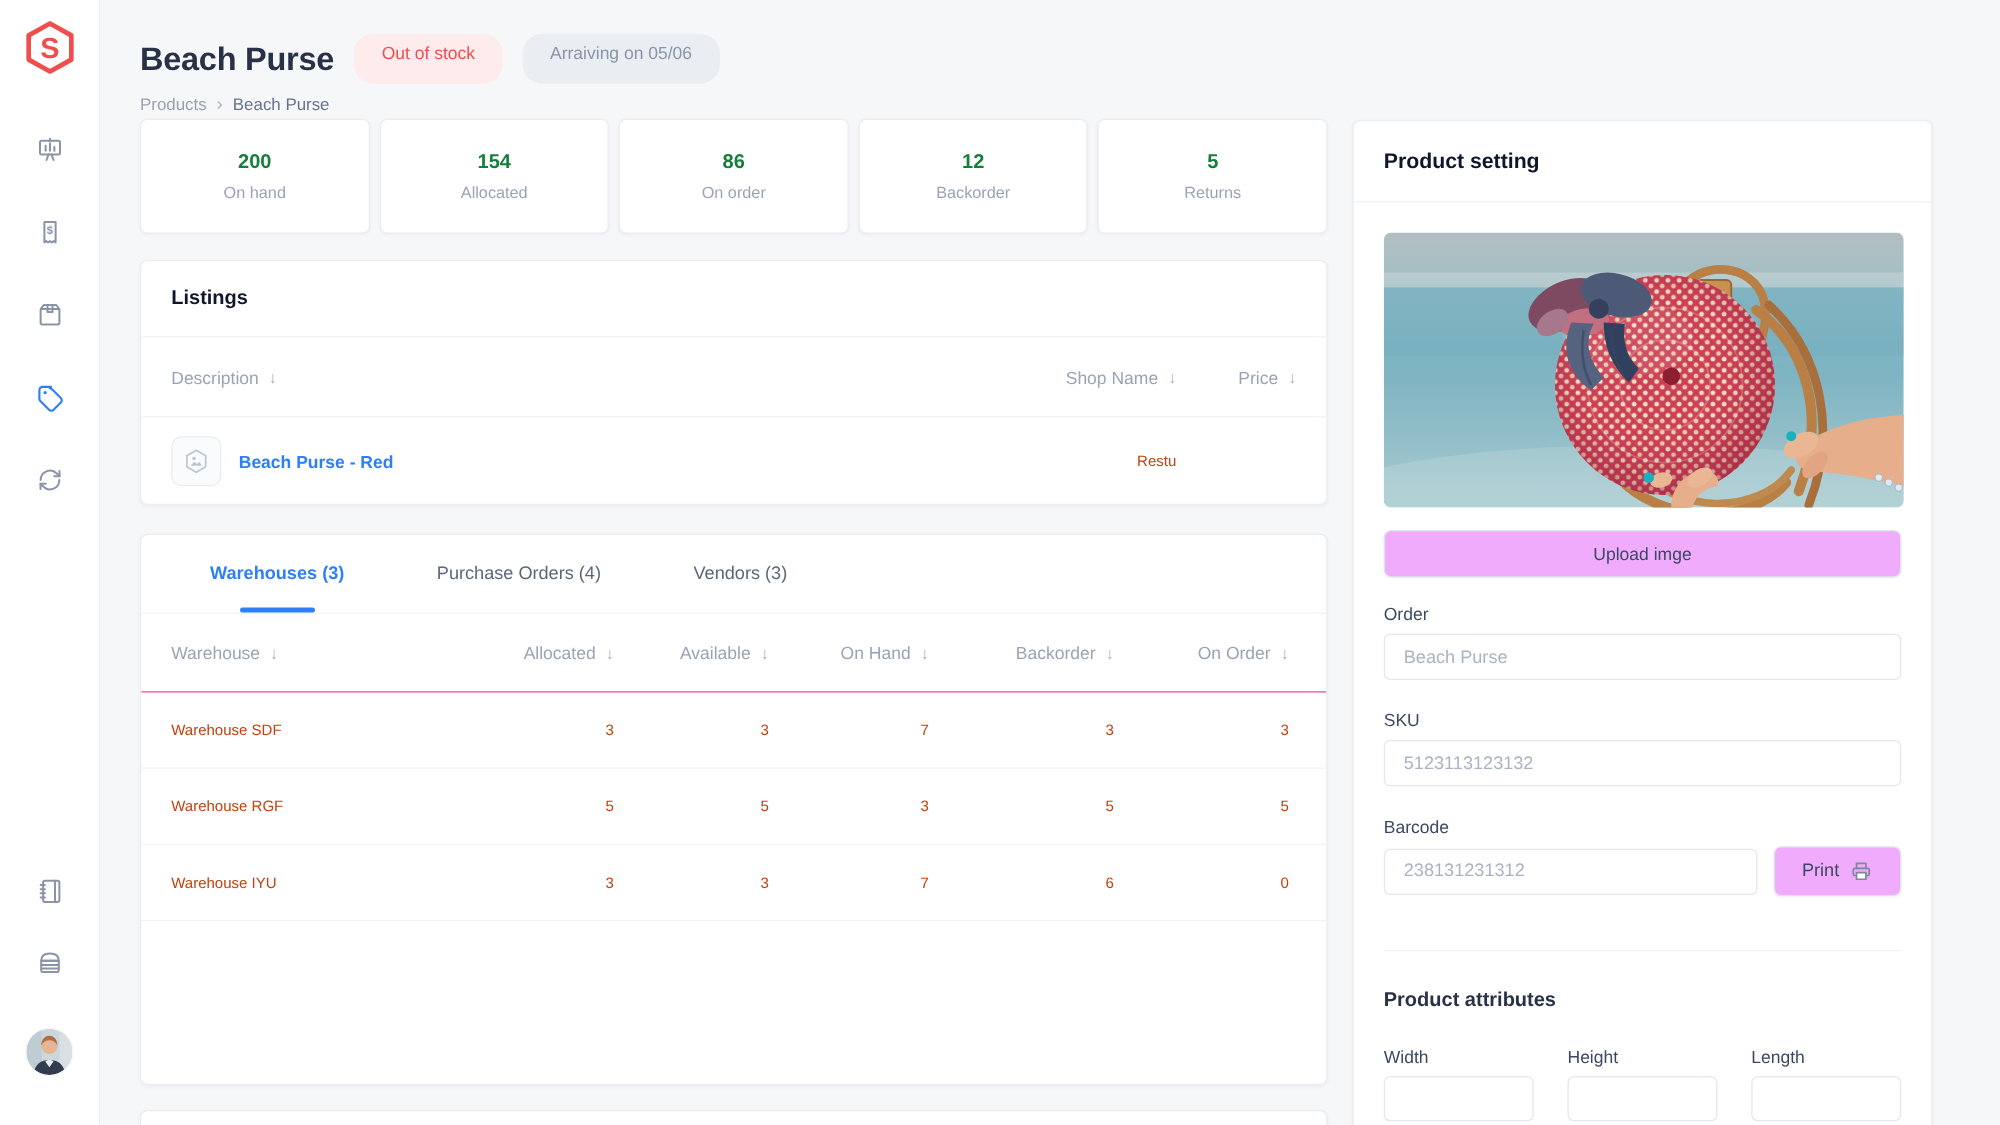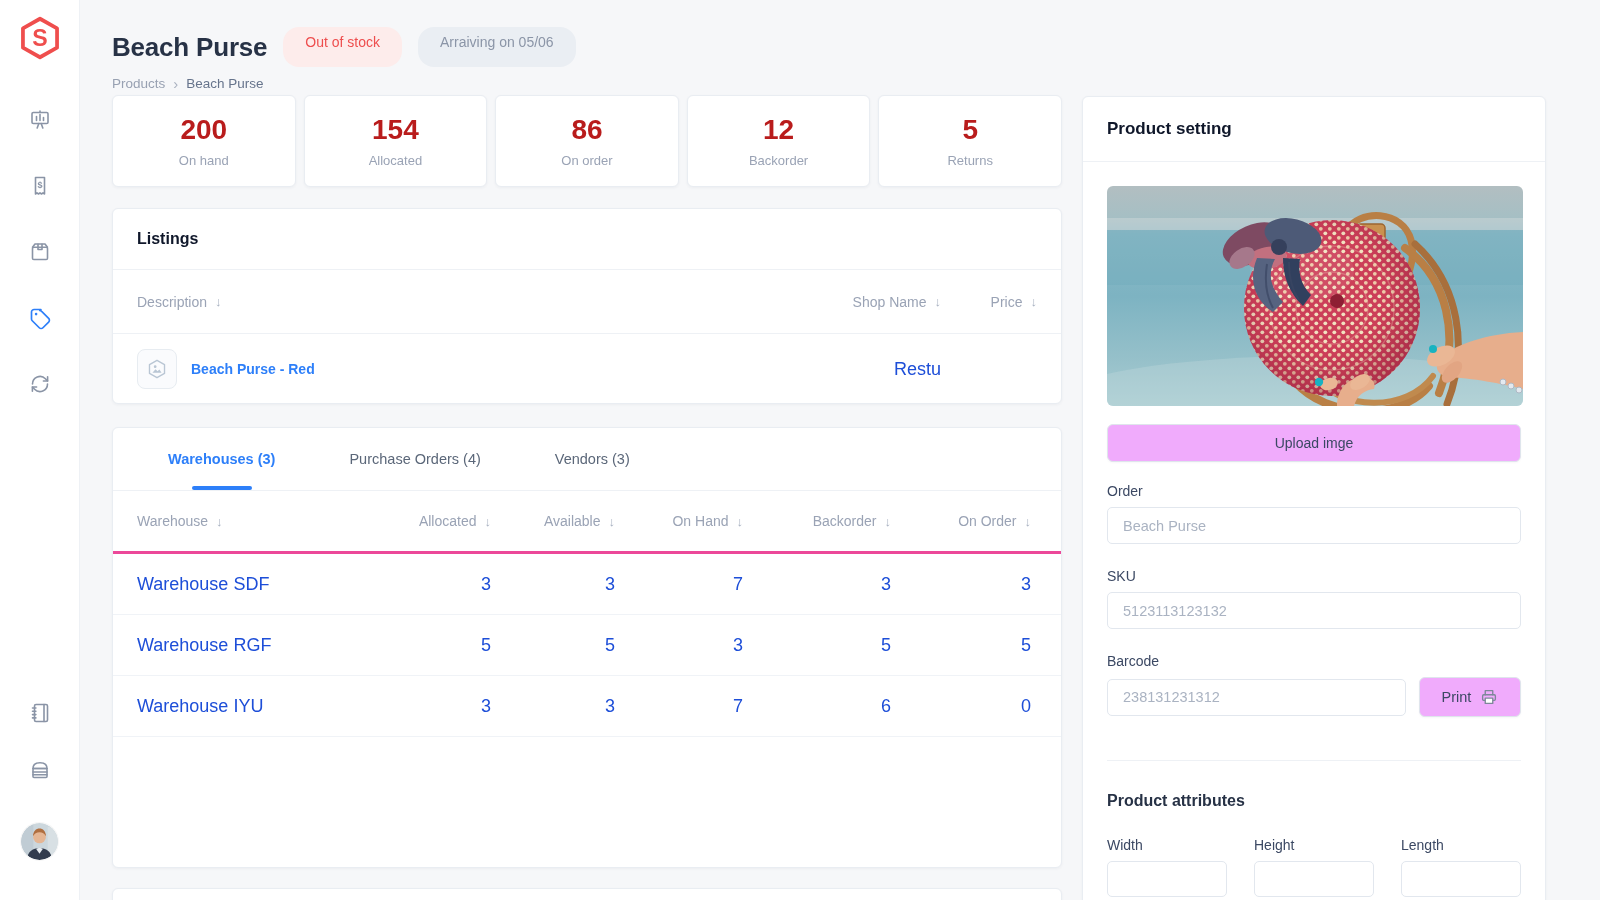--- a/index.html
+++ b/index.html
@@ -37,47 +37,47 @@
   .crumb-root { cursor:pointer; }
 
   .panel {
     background:#fff; border:1px solid #e9edf2; border-radius:6px;
     box-shadow:0 1px 3px rgba(40,50,70,.05);
   }
 
   
   .stats { position:absolute; top:95px; left:0; width:100%; height:92px; display:flex; gap:8px; }
   .stat-card { flex:1; display:flex; flex-direction:column; align-items:center; justify-content:center; }
-  .stat-value { font-size:28px; font-weight:700; color:#b91c1c; }
+  .stat-value { font-size:16px; font-weight:700; color:#15803d; }
   .stat-label { margin-top:7px; font-size:13px; color:#9aa3b5; }
 
   
   .listings { position:absolute; top:208px; left:0; width:100%; height:196px; overflow:hidden; }
   .panel-title-row { height:61px; display:flex; align-items:center; padding:0 24px; border-bottom:1px solid #eef1f5; }
   .panel-title { font-size:16px; font-weight:700; color:#0f172a; }
   .l-grid { display:grid; grid-template-columns:1fr 150px 96px; align-items:center; padding:0 24px; }
   .l-header { height:64px; border-bottom:1px solid #eef1f5; }
   .hcell { display:flex; align-items:center; gap:8px; font-size:14px; color:#9aa3b5; cursor:pointer; }
   .hcell.num { justify-content:flex-end; }
   .sort-arrow { font-size:13px; color:#a7b0c0; }
   .l-row { height:70px; cursor:pointer; }
   .desc-cell { display:flex; align-items:center; gap:14px; }
   .thumb { width:40px; height:40px; border-radius:8px; border:1px solid #e7ecf1; background:#fafbfd; display:flex; align-items:center; justify-content:center; }
   .listing-link { font-size:14px; font-weight:700; color:#2d7ff9; cursor:pointer; }
-  .cell { font-size:18px; color:#1d4ed8; }
+  .cell { font-size:12px; color:#c2410c; }
   .cell.num { text-align:right; }
 
   
   .wh-panel { position:absolute; top:427px; left:0; width:100%; height:441px; overflow:hidden; }
   .tabs-row { height:63px; display:flex; align-items:stretch; padding-left:27px; gap:46px; border-bottom:1px solid #eef1f5; }
   .tab { position:relative; display:flex; align-items:center; font-size:14.5px; color:#5b6779; cursor:pointer;margin-left:28px; }
   .tab.active { color:#2d7ff9; font-weight:700; }
   .tab-indicator { position:absolute; bottom:0; left:50%; transform:translateX(-50%); width:60px; height:4px; border-radius:3px; background:#2d7ff9; }
   .w-grid { display:grid; grid-template-columns:1fr 118px 124px 128px 148px 140px; align-items:center; padding:0 30px 0 24px; }
-  .w-header { height:63px; border-bottom:3px solid #ec4899;text-align:center; }
+  .w-header { height:63px; border-bottom:1px solid #ec4899;text-align:center; }
   .w-row { height:61px; border-bottom:1px solid #f0f3f7; cursor:pointer; }
 
   .sliver { position:absolute; top:888px; left:0; width:100%; height:24px; border-radius:6px 6px 0 0; }
 
   
   .product-panel { position:absolute; left:1082px; top:96px; width:464px; height:1000px; }
   .pp-body { padding:24px; }
   .photo { width:416px; height:220px; border-radius:6px; overflow:hidden; display:block; }
   .btn {
     background:#f0abfc; border:1px solid #dfe5ec; border-radius:6px; color:#3b4863;

